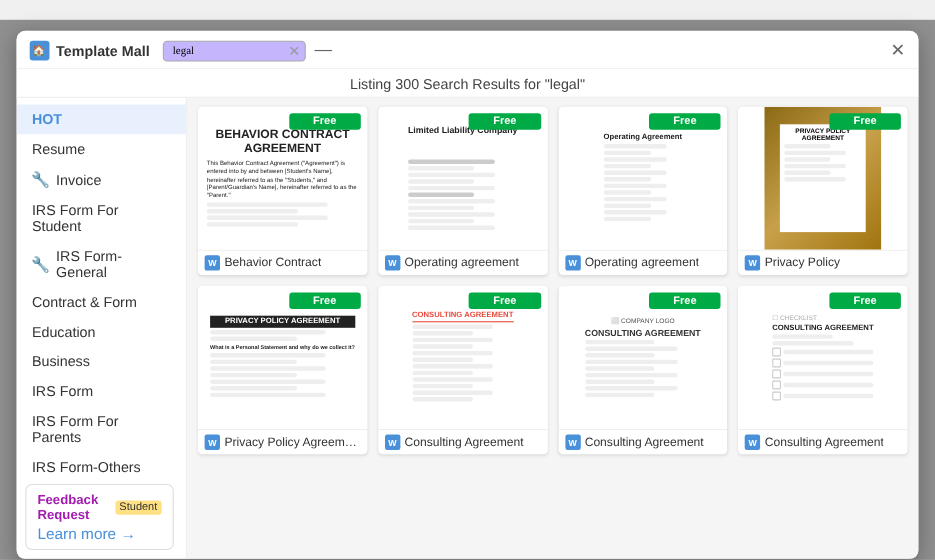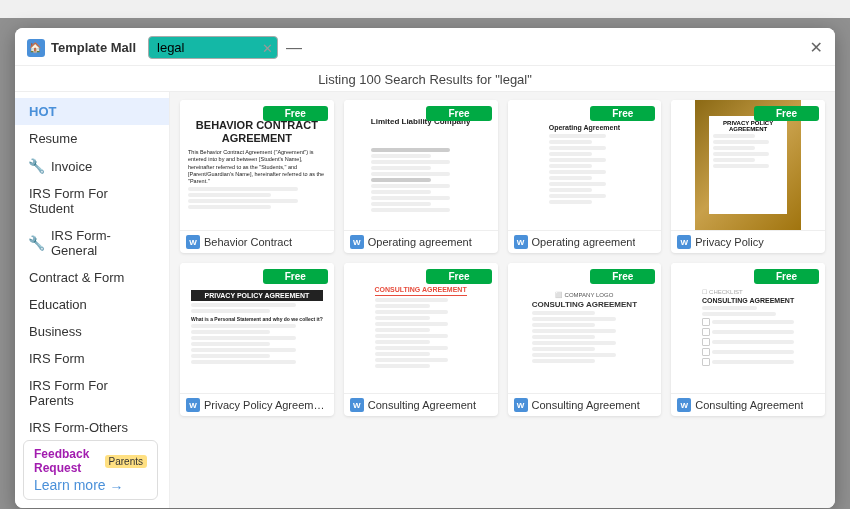--- a/index.html
+++ b/index.html
@@ -56,24 +56,25 @@
       color: #333;
     }
     .search-box {
       position: relative;
       margin-left: 4px;
     }
     .search-input {
       border: 1px solid #aaa;
       border-radius: 4px;
       padding: 3px 22px 3px 8px;
-      font-size: 13px;
+      font-size: 10px;
       width: 130px;
       outline: none;
-      background: #14b8a6;
+      background: #c4b5fd;
+      font-family: Liberation Serif, serif;
     }
     .search-clear {
       position: absolute;
       right: 5px; top: 50%;
       transform: translateY(-50%);
       cursor: pointer;
       color: #999;
       font-size: 13px;
       background: none; border: none;
     }
@@ -322,21 +323,21 @@
         <span class="modal-title-text">Template Mall</span>
       </div>
       <div class="search-box">
         <input class="search-input" type="text" value="legal" style="">
         <button class="search-clear">✕</button>
       </div>
       <button class="modal-minimize">—</button>
       <button class="modal-close">✕</button>
     </div>
 
-    <div class="results-title">Listing 100 Search Results for "legal"</div>
+    <div class="results-title">Listing 300 Search Results for "legal"</div>
 
     <div class="modal-body">
 
       <div class="sidebar">
         <div class="sidebar-item active">
           <span>HOT</span>
         </div>
         <div class="sidebar-item">
           <span>Resume</span>
         </div>
@@ -366,21 +367,21 @@
         <div class="sidebar-item">
           <span>IRS Form For Parents</span>
         </div>
         <div class="sidebar-item">
           <span>IRS Form-Others</span>
         </div>
 
         <div class="feedback-box">
           <div style="display:flex; align-items:center; margin-bottom:2px;">
             <span class="feedback-title">Feedback Request</span>
-            <span class="feedback-survey">Parents</span>
+            <span class="feedback-survey">Student</span>
           </div>
           <a class="feedback-link" href="#">Learn more →</a>
         </div>
       </div>
 
       <div class="content-area">
         <div class="grid">
 
           <div class="card">
             <div class="card-preview">

